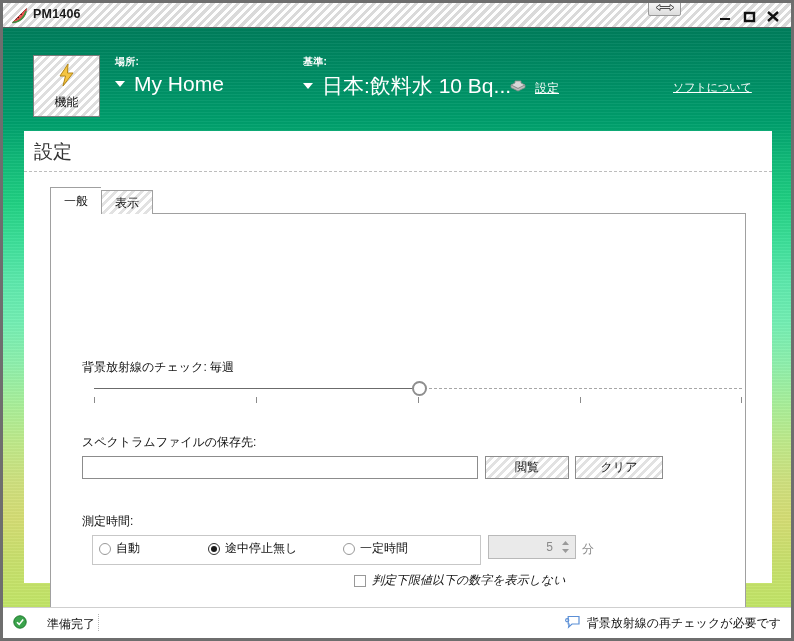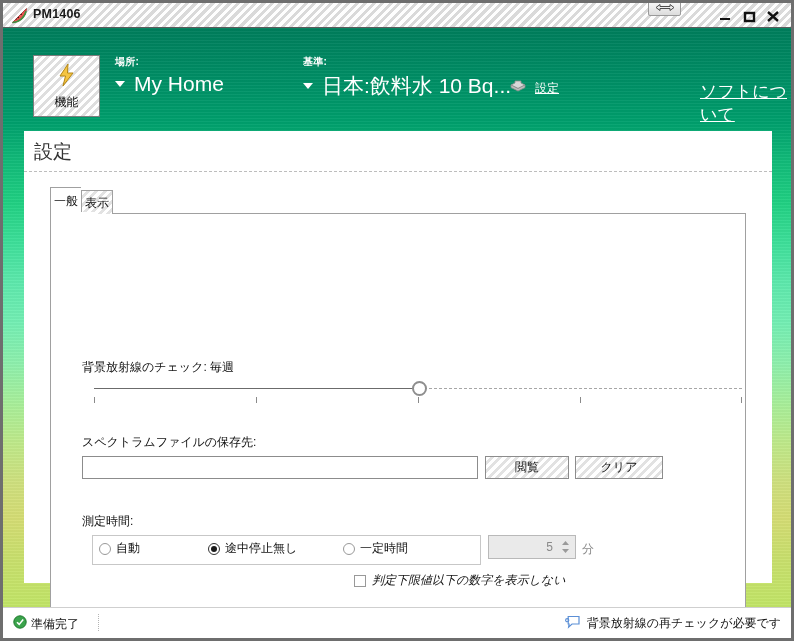--- a/index.html
+++ b/index.html
@@ -180,22 +180,22 @@
     cursor: default;
   }
   #settings-label {
     font-size: 12px;
     color: #ffffff;
     text-decoration: underline;
     margin-left: 8px;
   }
   #about-link {
     position: absolute;
-    left: 697px; top: 52px;
-    font-size: 17px;
+    left: 670px; top: 52px;
+    font-size: 11px;
     color: #ffffff;
     text-decoration: underline;
     cursor: default;
   }
 
   
   #panel {
     position: absolute;
     left: 21px; top: 128px;
     width: 748px;
@@ -221,21 +221,21 @@
     position: absolute;
     left: 26px; top: 56px;
     height: 27px;
     display: flex;
     align-items: flex-end;
     z-index: 3;
   }
   .tab {
     height: 24px;
     line-height: 24px;
-    padding: 0 3px;
+    padding: 0 13px;
     font-size: 12px;
     color: #111;
     border: 1px solid #a0a0a0;
     border-bottom: none;
     box-sizing: border-box;
     cursor: default;
   }
   .tab.active {
     background: #ffffff;
     height: 27px;
@@ -451,21 +451,21 @@
   }
   #status-left {
     position: absolute;
     left: 10px; top: 7px;
     display: flex;
     align-items: center;
   }
   #status-left-text {
     font-size: 12px;
     color: #111111;
-    margin-left: 4px;
+    margin-left: 20px;
   }
   #status-divider {
     position: absolute;
     left: 95px; top: 6px;
     height: 17px;
     border-left: 1px dotted #b4b4b4;
   }
   #status-right {
     position: absolute;
     right: 10px; top: 7px;

